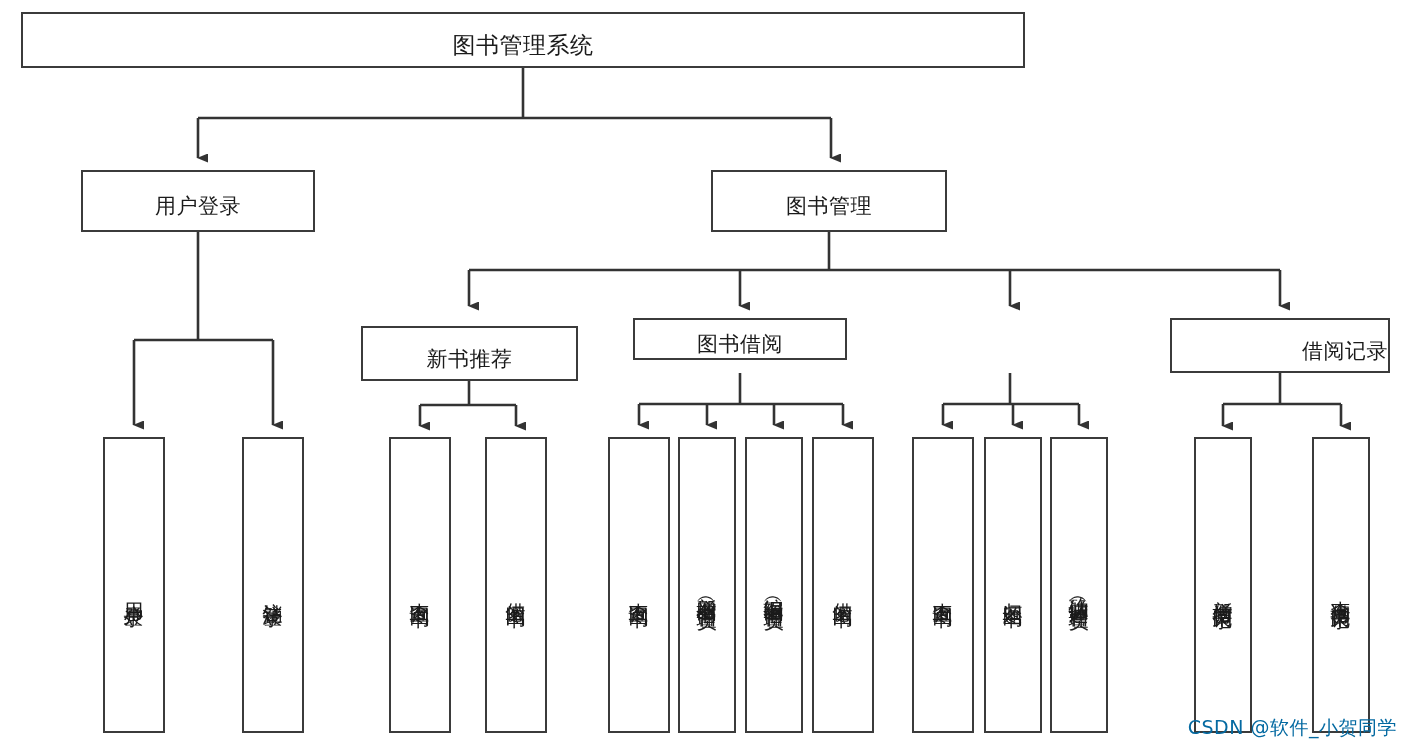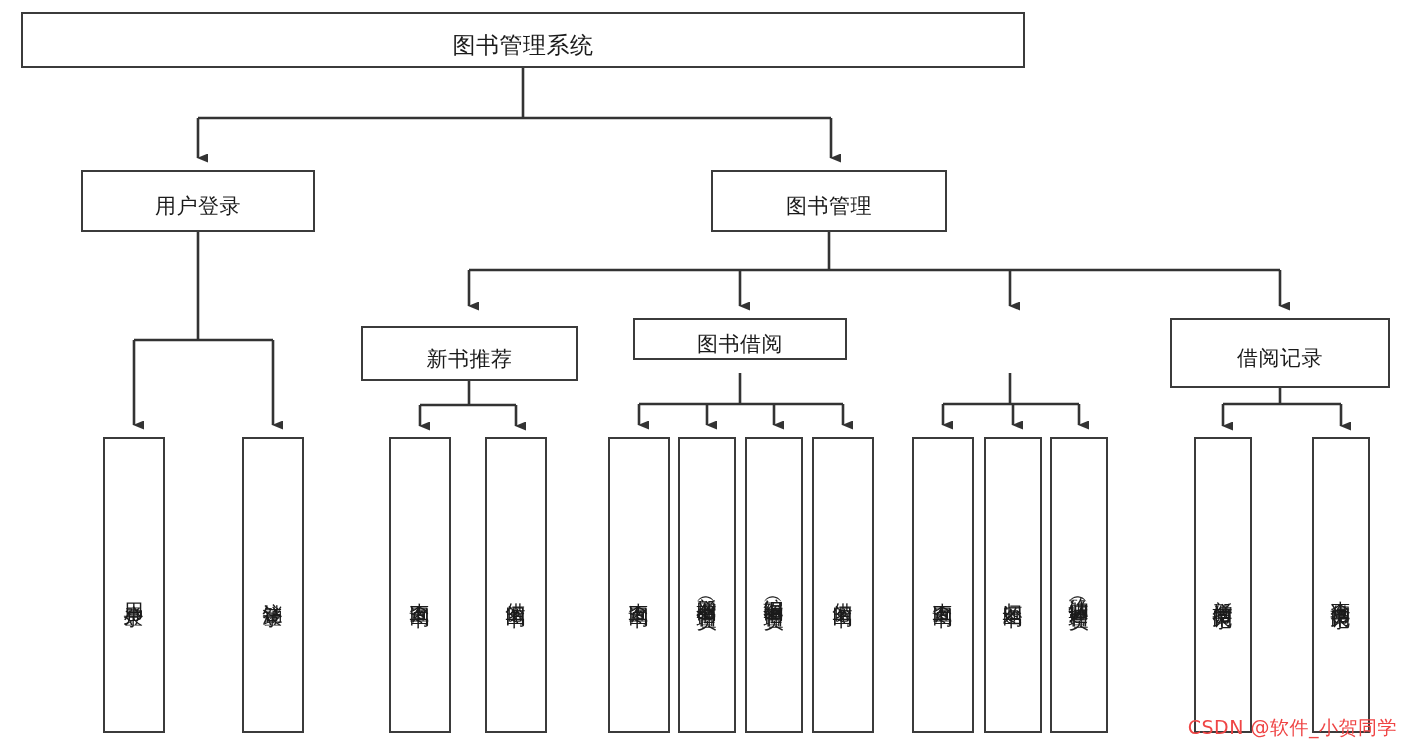--- a/index.html
+++ b/index.html
@@ -138,21 +138,21 @@
   <div class="node-box" style="left: 711px; top: 170px; width: 236px; height: 62px; border-color: rgb(59, 59, 59); background: rgb(255, 255, 255);">
     <span class="node-label" style="color: rgb(27, 27, 27);">图书管理</span>
   </div>
 
   <div class="node-box" style="left: 361px; top: 326px; width: 217px; height: 55px; border-color: rgb(59, 59, 59); background: rgb(255, 255, 255);">
     <span class="node-label" style="color: rgb(27, 27, 27);">新书推荐</span>
   </div>
   <div class="node-box" style="left: 633px; top: 318px; width: 214px; height: 42px; border-color: rgb(59, 59, 59); background: rgb(255, 255, 255);">
     <span class="node-label" style="color: rgb(27, 27, 27);">图书借阅</span>
   </div>
-  <div class="node-box" style="left: 1170px; top: 318px; width: 220px; height: 70px; border-color: rgb(59, 59, 59); background: rgb(255, 255, 255);">
+  <div class="node-box" style="left: 1170px; top: 318px; width: 220px; height: 55px; border-color: rgb(59, 59, 59); background: rgb(255, 255, 255); justify-content: flex-end;">
     <span class="node-label" style="color: rgb(27, 27, 27);">借阅记录</span>
   </div>
 
   <div class="node-box vertical" style="left: 103px; top: 437px; width: 62px; height: 296px; border-color: rgb(59, 59, 59); background: rgb(255, 255, 255);">
     <span class="node-label" style="color: rgb(27, 27, 27);">用户登录</span>
   </div>
   <div class="node-box vertical" style="left: 242px; top: 437px; width: 62px; height: 296px; border-color: rgb(59, 59, 59); background: rgb(255, 255, 255);">
     <span class="node-label" style="color: rgb(27, 27, 27);">注销登录</span>
   </div>
   <div class="node-box vertical" style="left: 389px; top: 437px; width: 62px; height: 296px; border-color: rgb(59, 59, 59); background: rgb(255, 255, 255);">
@@ -182,15 +182,15 @@
   <div class="node-box vertical" style="left: 1050px; top: 437px; width: 58px; height: 296px; border-color: rgb(59, 59, 59); background: rgb(255, 255, 255);">
     <span class="node-label" style="color: rgb(27, 27, 27);">确认归还（管理员）</span>
   </div>
   <div class="node-box vertical" style="left: 1194px; top: 437px; width: 58px; height: 296px; border-color: rgb(59, 59, 59); background: rgb(255, 255, 255);">
     <span class="node-label" style="color: rgb(27, 27, 27);">新增借阅记录</span>
   </div>
   <div class="node-box vertical" style="left: 1312px; top: 437px; width: 58px; height: 296px; border-color: rgb(59, 59, 59); background: rgb(255, 255, 255);">
     <span class="node-label" style="color: rgb(27, 27, 27);">查询借阅记录</span>
   </div>
 
-  <div class="watermark" style="color: #ef4444;">CSDN @软件_小贺同学</div>
+  <div class="watermark" style="color: #0369a1;">CSDN @软件_小贺同学</div>
 
 </div>
 
 </body></html>

